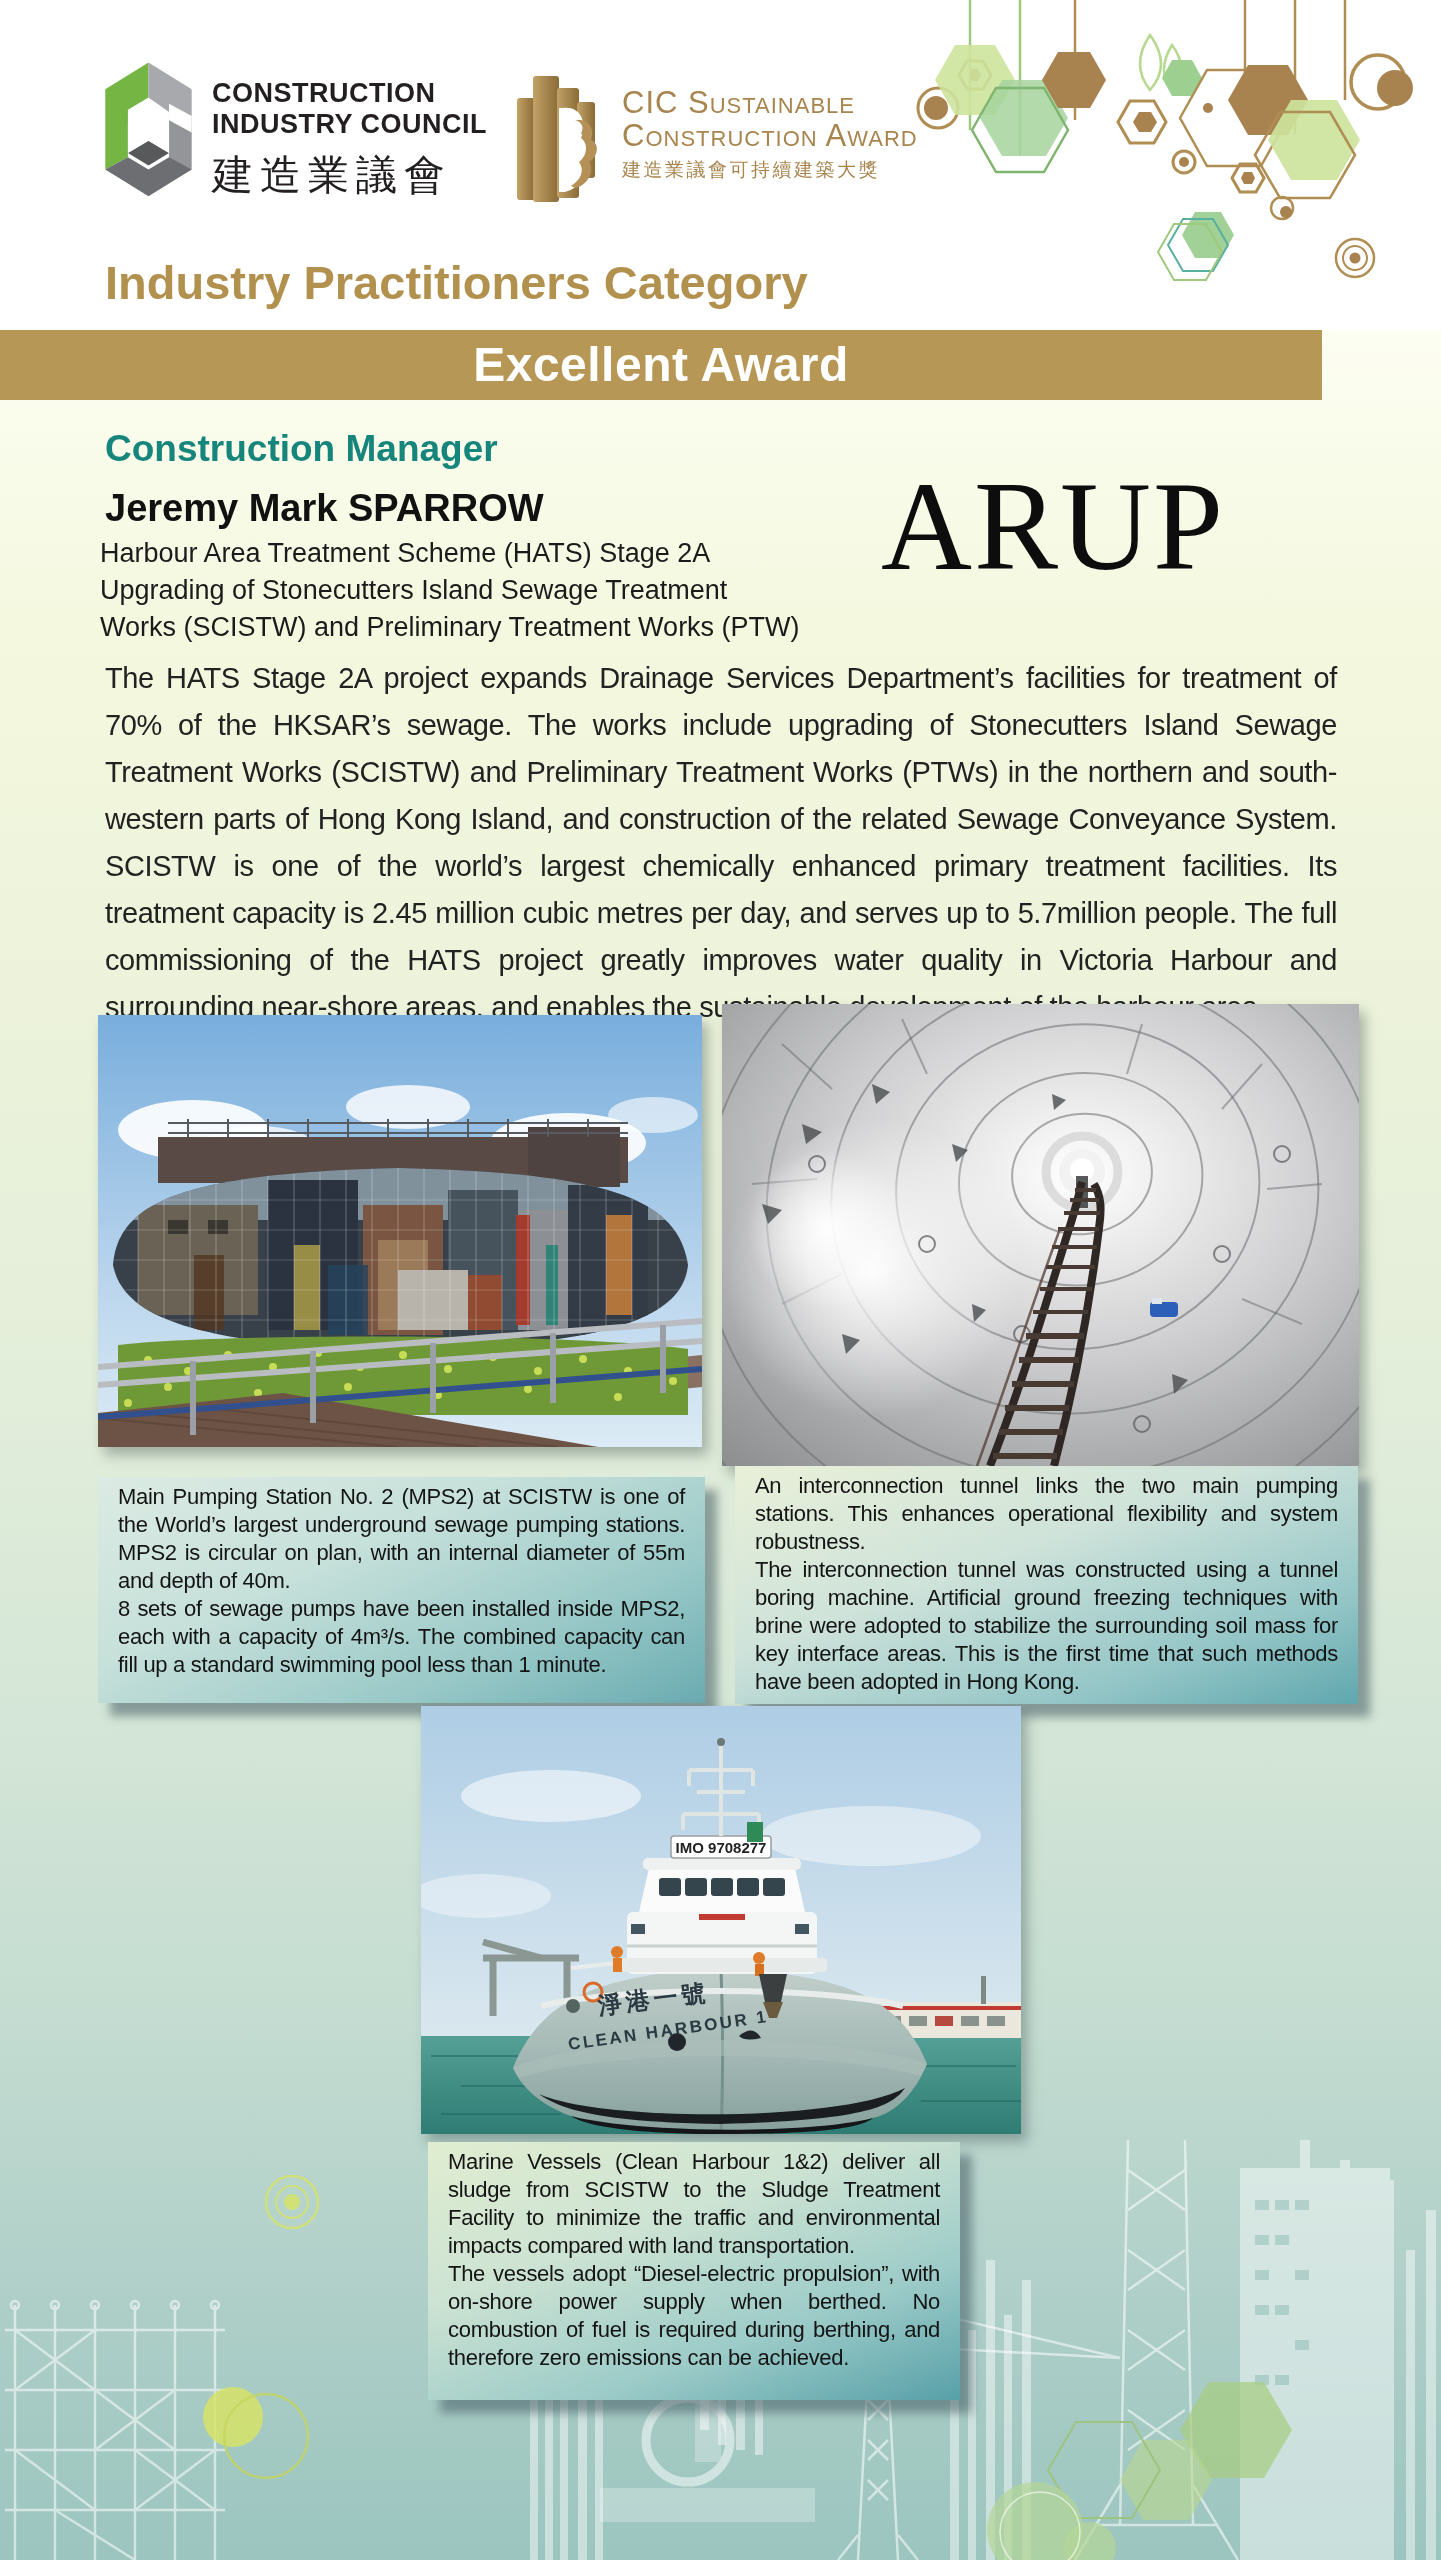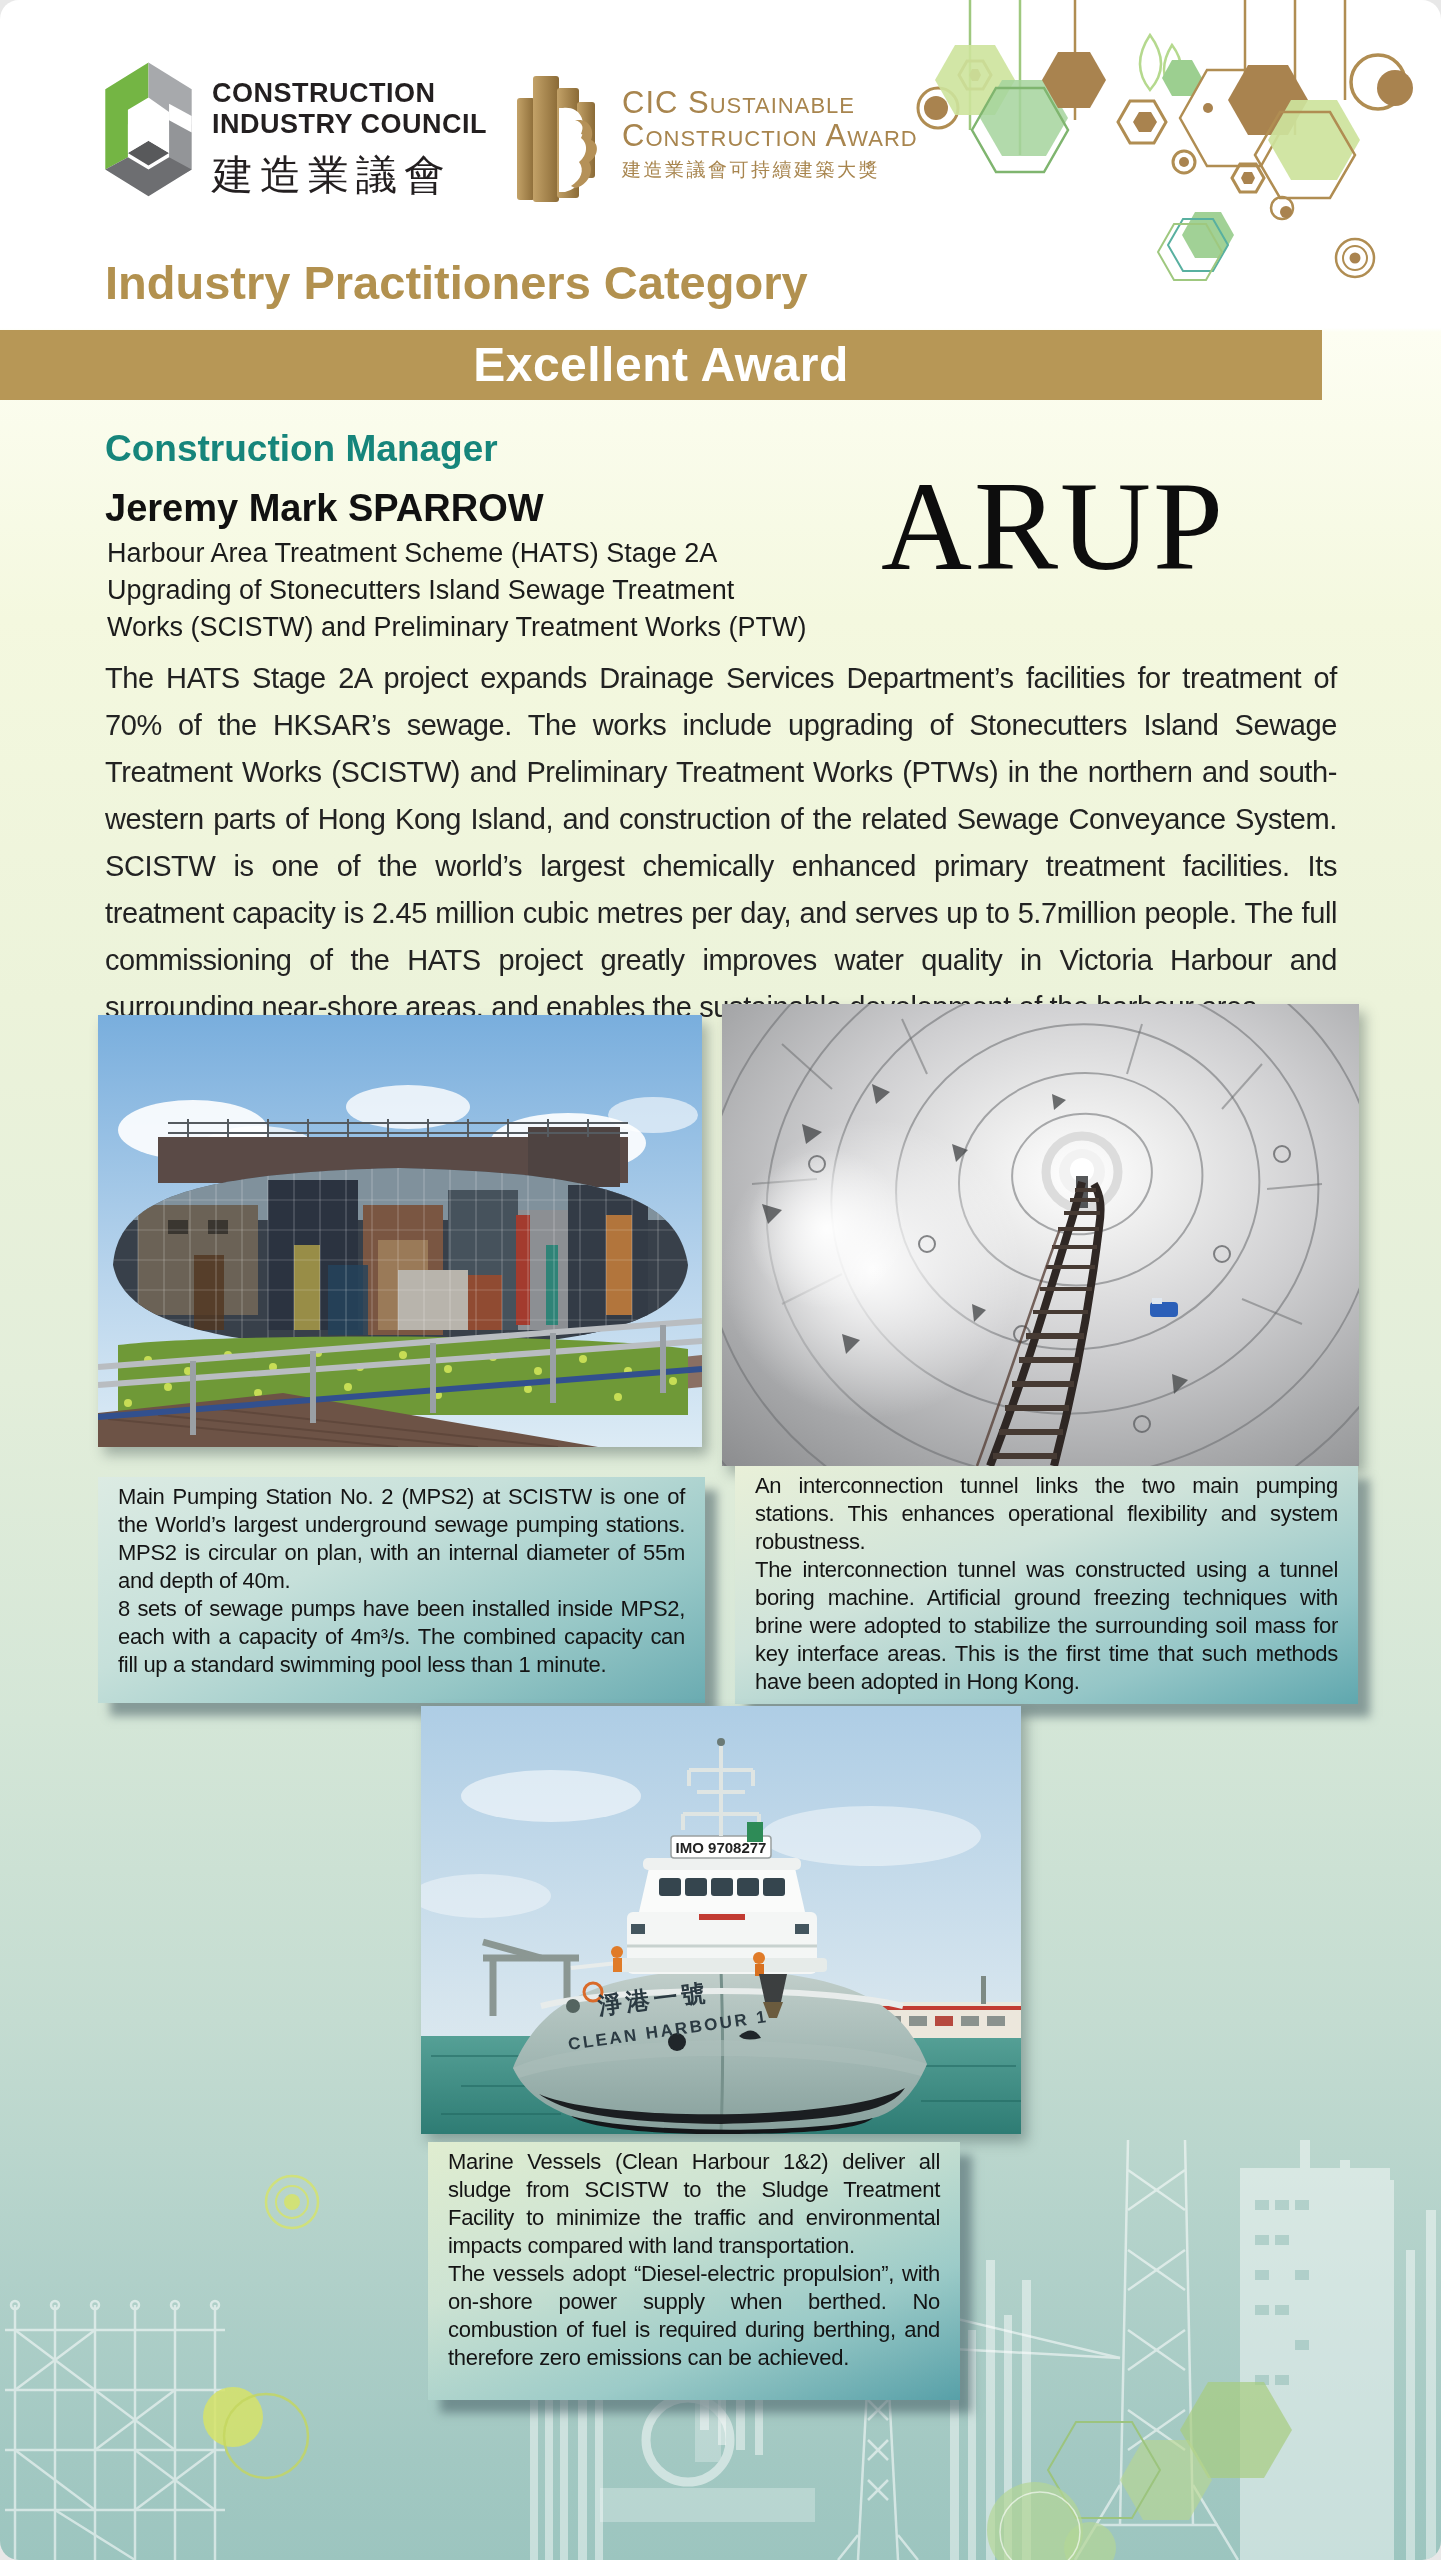--- a/index.html
+++ b/index.html
@@ -1,18 +1,18 @@
 <!DOCTYPE html>
 <html><head>
 <meta charset="utf-8">
 <style>
   html,body{margin:0;padding:0;background:#e8e8e8;}
   .page{position:relative;width:1441px;height:2560px;overflow:hidden;margin:0 auto;
     font-family:"Liberation Sans",sans-serif;
-    background:linear-gradient(180deg,#ffffff 0px,#ffffff 328px,#fdfef2 332px,#f4f8df 620px,#ecf3da 1000px,#e3eeda 1380px,#d4e6d7 1720px,#c4dcd1 2020px,#b0d0c9 2280px,#a2c8c2 2460px,#9cc5bf 2560px);border-radius:19px;}
+    background:linear-gradient(180deg,#ffffff 0px,#ffffff 328px,#fdfef2 332px,#f4f8df 620px,#ecf3da 1000px,#e3eeda 1380px,#d4e6d7 1720px,#c4dcd1 2020px,#b0d0c9 2280px,#a2c8c2 2460px,#9cc5bf 2560px);}
   .abs{position:absolute;}
   
   .cic-text{color:#231f20;font-weight:bold;font-size:27px;line-height:31px;letter-spacing:.5px;}
   .cic-cn{color:#231f20;font-size:41px;letter-spacing:7px;font-weight:500;margin-top:8px;}
   .award-line{color:#a8854e;font-variant:small-caps;font-weight:500;font-size:31px;line-height:33px;letter-spacing:1px;}
   .award-cn{color:#a8854e;font-size:19px;letter-spacing:2.5px;margin-top:5px;}
   .category-title{color:#b2914f;font-weight:bold;font-size:47px;}
   .banner{left:0;top:330px;width:1322px;height:70px;background:#b79756;}
   .banner-label{width:100%;text-align:center;line-height:70px;color:#ffffff;font-weight:bold;font-size:48px;letter-spacing:.5px;}
   .role-title{color:#16857b;font-weight:bold;font-size:37px;}
@@ -240,21 +240,21 @@
     <div class="award-cn">建造業議會可持續建築大獎</div>
   </div>
 
   <div class="abs category-title" style="left:105px;top:255px;">Industry Practitioners Category</div>
   <div class="abs banner">
     <div class="banner-label">Excellent Award</div>
   </div>
 
   <div class="abs role-title" style="left:105px;top:428px;">Construction Manager</div>
   <div class="abs winner-name" style="left:105px;top:487px;">Jeremy Mark SPARROW</div>
-  <div class="abs" style="left:107px;top:535px;">
+  <div class="abs" style="left:100px;top:535px;">
     <div class="project-line">Harbour Area Treatment Scheme (HATS) Stage 2A</div>
     <div class="project-line">Upgrading of Stonecutters Island Sewage Treatment</div>
     <div class="project-line">Works (SCISTW) and Preliminary Treatment Works (PTW)</div>
   </div>
   <div class="abs arup" style="left:873px;top:455px;width:360px;text-align:center;">ARUP</div>
 
   <div class="abs description" style="left:105px;top:655px;width:1232px;">The HATS Stage 2A project expands Drainage Services Department’s facilities for treatment of 70% of the HKSAR’s sewage.  The works include upgrading of Stonecutters Island Sewage Treatment Works (SCISTW) and Preliminary Treatment Works (PTWs) in the northern and south-western parts of Hong Kong Island, and construction of the related Sewage Conveyance System. SCISTW is one of the world’s largest chemically enhanced primary treatment facilities. Its treatment capacity is 2.45 million cubic metres per day, and serves up to 5.7million people. The full commissioning of the HATS project greatly improves water quality in Victoria Harbour and surrounding near-shore areas, and enables the sustainable development of the harbour area.</div>
 
   <div class="abs photo" style="left:98px;top:1015px;width:604px;height:432px;">
     <svg width="604" height="432" viewBox="0 0 604 432">

